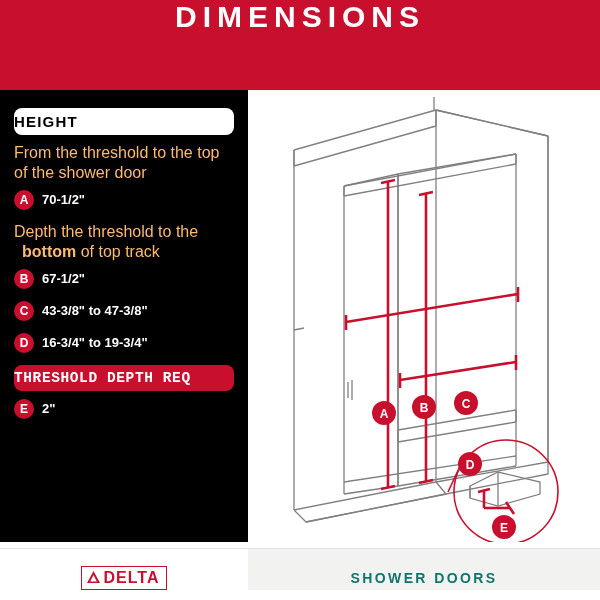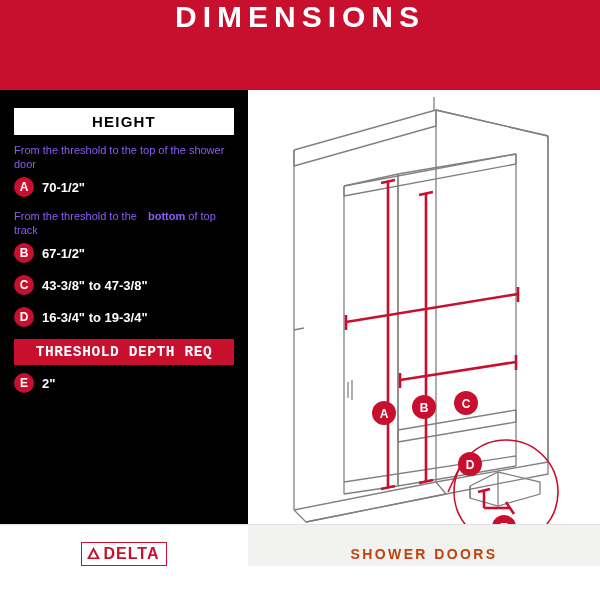--- a/index.html
+++ b/index.html
@@ -30,34 +30,35 @@
     position:absolute; left:0; top:90px; width:248px; height:452px;
     background:#000000;
     padding:18px 14px 0 14px;
   }
   .sec-title {
     background:#ffffff;
     color:#000000;
     font-size:15px;
     font-weight:bold;
     letter-spacing:1.2px;
-    text-align:center;
+    text-align:left;
     padding:5px 0 5px 0;
     margin:0 0 8px 0;
+    border-radius:8px;
   }
   .sec-title.red {
     background:#c8102e;
     color:#ffffff;
     font-size:14.5px;
     letter-spacing:0.6px;
     font-family:Liberation Mono, monospace;
   }
   .desc {
-    color:#8b5cf6;
-    font-size:11px;
+    color:#fdba74;
+    font-size:16px;
     line-height:1.28;
     margin:0 0 6px 0;
   }
   .desc b { font-weight:bold;padding-left:8px; }
   .row {
     display:flex; align-items:center; gap:8px;
     margin:0 0 12px 0;
   }
   .badge {
     width:20px; height:20px; flex:0 0 20px;
@@ -77,21 +78,21 @@
   
   .illus {
     position:absolute; left:248px; top:90px; width:352px; height:452px;
     background:#ffffff;
     overflow:hidden;
   }
   .illus svg { display:block; }
 
   
   .footer {
-    position:absolute; left:0; top:524px; width:600px; height:42px;
+    position:absolute; left:0; top:548px; width:600px; height:42px;
     background:#f2f2f0;
     border-top:1px solid #e2e2e0;
   }
   .footer-left {
     position:absolute; left:0; top:0; width:248px; height:58px;
     display:flex; align-items:center; justify-content:center;
     background:#ffffff;
   }
   .delta-logo {
     display:flex; align-items:center;
@@ -103,21 +104,21 @@
     color:#c8102e;
     font-size:16px;
     font-weight:bold;
     letter-spacing:1px;
   }
   .footer-right {
     position:absolute; left:248px; top:0; width:352px; height:58px;
     display:flex; align-items:center; justify-content:center;
   }
   .footer-cat {
-    color:#c2410c;
+    color:#0f766e;
     font-size:14px;
     font-weight:bold;
     letter-spacing:2.4px;
   }
 </style>
 </head>
 <body>
 
 <div class="page">
 
@@ -128,21 +129,21 @@
   <div class="panel">
 
     <div class="sec-title">HEIGHT</div>
 
     <div class="desc">From the threshold to the top of the shower door</div>
     <div class="row">
       <div class="badge">A</div>
       <div class="val">70-1/2"</div>
     </div>
 
-    <div class="desc"><span>From the threshold to the </span><b>bottom</b><span> of top track</span></div>
+    <div class="desc"><span>Depth the threshold to the </span><b>bottom</b><span> of top track</span></div>
     <div class="row">
       <div class="badge">B</div>
       <div class="val">67-1/2"</div>
     </div>
 
     <div class="row">
       <div class="badge">C</div>
       <div class="val">43-3/8" to 47-3/8"</div>
     </div>
 

